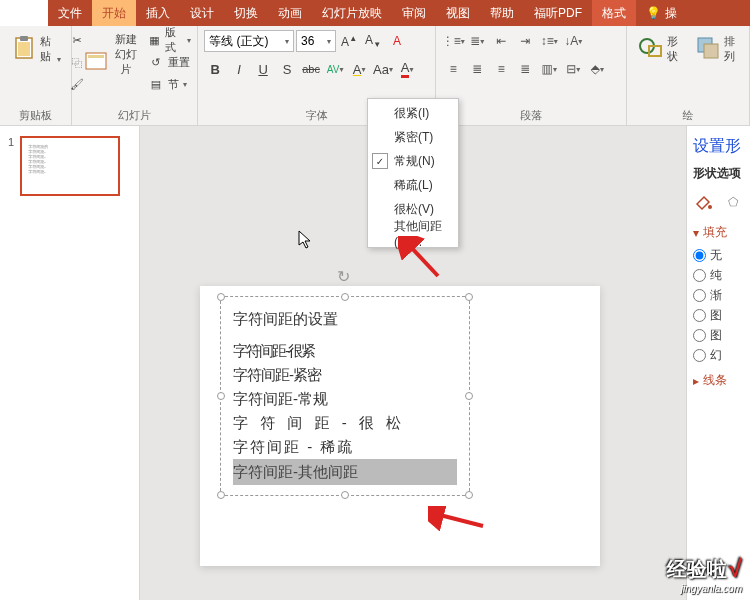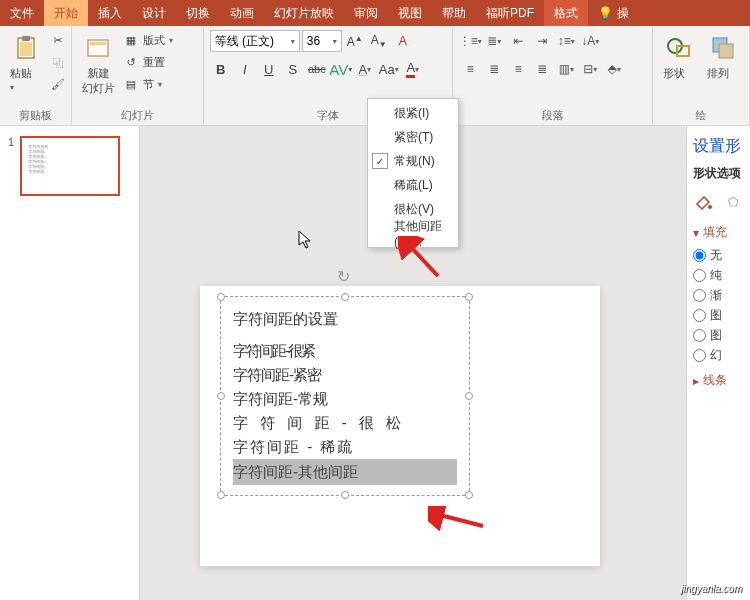--- a/index.html
+++ b/index.html
@@ -1,31 +1,31 @@
 <!DOCTYPE html>
 <html><head>
 <meta charset="utf-8">
 <style>
 * { margin: 0; padding: 0; box-sizing: border-box; font-family: "Microsoft YaHei", sans-serif; }
 body { width: 750px; height: 600px; background: #fff; overflow: hidden; position: relative; }
 
 
-.tab-bar { height: 26px; background: #b7472a; display: flex; align-items: stretch; font-size: 12px; color: #fff; }
+.tab-bar { height: 26px; background: #b7472a; display: flex; align-items: stretch; font-size: 12px; color: #fff; margin-left: 48px; }
 .tab { padding: 0 10px; display: flex; align-items: center; cursor: pointer; }
 .tab.active { background: #fdba74; color: #b7472a; }
 .tab.contextual { background: #d85a3c; }
 .tab.tell { display: flex; align-items: center; gap: 4px; }
 
 
 .ribbon { height: 100px; background: #f3f2f1; border-bottom: 1px solid #d7d5d3; display: flex; }
 .group { border-right: 1px solid #d7d5d3; padding: 4px 6px 2px; display: flex; flex-direction: column; justify-content: space-between; }
 .group-title { text-align: center; font-size: 11px; color: #666; padding: 2px 0 0; }
 .group-body { display: flex; gap: 4px; align-items: flex-start; flex: 1; }
 
-.big-btn { display: flex; flex-direction: column; align-items: flex-start; gap: 2px; font-size: 11px; color: #444; padding: 2px 4px; }
+.big-btn { display: flex; flex-direction: row; align-items: flex-end; gap: 2px; font-size: 11px; color: #444; padding: 2px 4px; }
 .big-btn .ic { width: 32px; height: 32px; display: flex; align-items: center; justify-content: center; }
 .small-col { display: flex; flex-direction: column; gap: 2px; font-size: 11px; color: #444; }
 .small-row { display: flex; align-items: center; gap: 4px; height: 20px; }
 .small-row .ic { width: 16px; height: 16px; display: flex; align-items: center; justify-content: center; }
 .caret { font-size: 8px; color: #666; }
 
 .font-row1 { display: flex; gap: 2px; align-items: center; }
 .font-combo { width: 90px; height: 22px; border: 1px solid #bbb; background: #fff; display: flex; align-items: center; padding: 4px 4px; font-size: 12px; justify-content: space-between; }
 .size-combo { width: 40px; height: 22px; border: 1px solid #bbb; background: #fff; display: flex; align-items: center; padding: 0 4px; font-size: 12px; justify-content: space-between; }
 .mini-btn { width: 22px; height: 22px; display: flex; align-items: center; justify-content: center; font-size: 12px; color: #444; border: 1px solid transparent; }
@@ -195,21 +195,21 @@
             <span style="color:#d22">A</span>
           </div>
       </div>
       <div class="font-row2">
         <div class="fb b">B</div>
         <div class="fb i">I</div>
         <div class="fb u">U</div>
         <div class="fb">S</div>
         <div class="fb" style="text-decoration:line-through;font-size:11px">abc</div>
         <div class="fb">
-            <span style="font-size:15px;color:#2a6">AV</span>
+            <span style="font-size:10px;color:#2a6">AV</span>
             <span class="caret">▾</span>
           </div>
         <div class="fb">
             <span style="text-decoration:underline;text-decoration-color:#ec0">A</span>
             <span class="caret">▾</span>
           </div>
         <div class="fb">
             <span>Aa</span>
             <span class="caret">▾</span>
           </div>
@@ -419,14 +419,18 @@
       <defs>
         <marker id="ah2" markerWidth="8" markerHeight="8" refX="2" refY="4" orient="auto">
           <path d="M0 0 L8 4 L0 8 Z" fill="#d22"></path>
         </marker>
       </defs>
       <line x1="55" y1="20" x2="8" y2="8" stroke="#d22" stroke-width="4" marker-end="url(#ah2)"></line>
     </svg>
 </div>
 
 <div class="watermark">
+  <div class="wm1">
+      <span>经验啦</span>
+      <span class="chk2">√</span>
+    </div>
   <div class="wm2">jingyanla.com</div>
 </div>
 
 </body></html>

